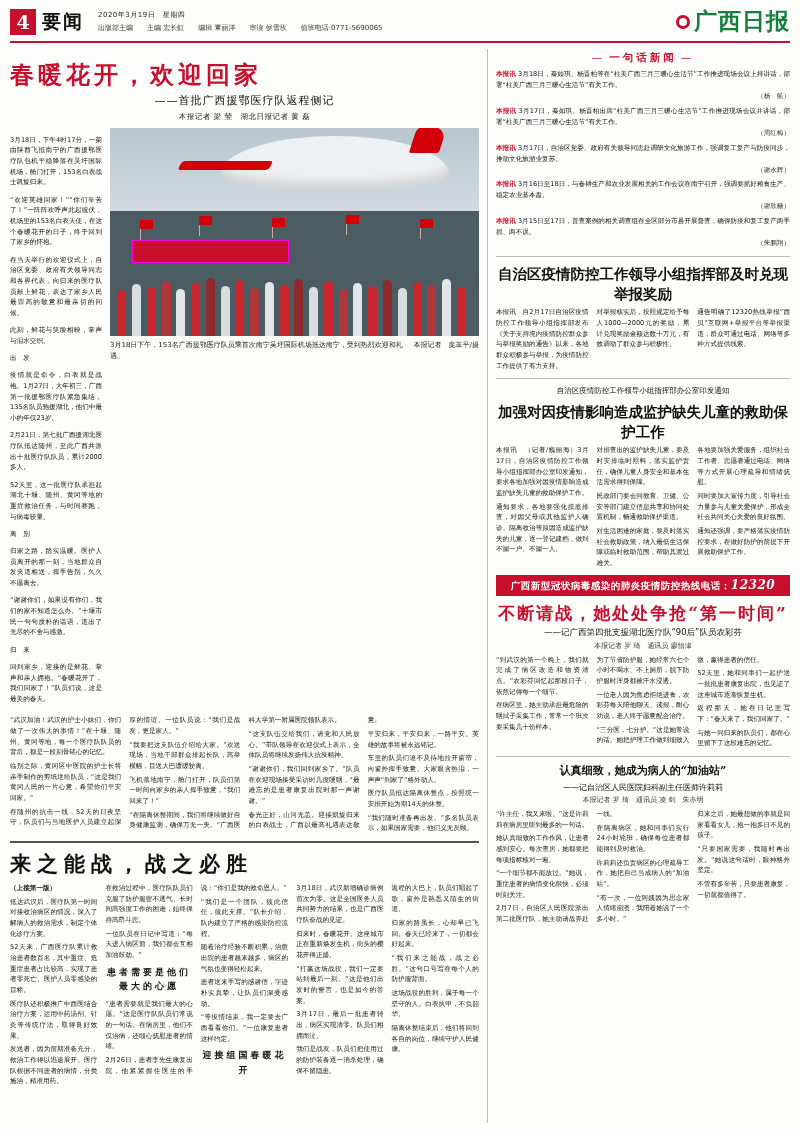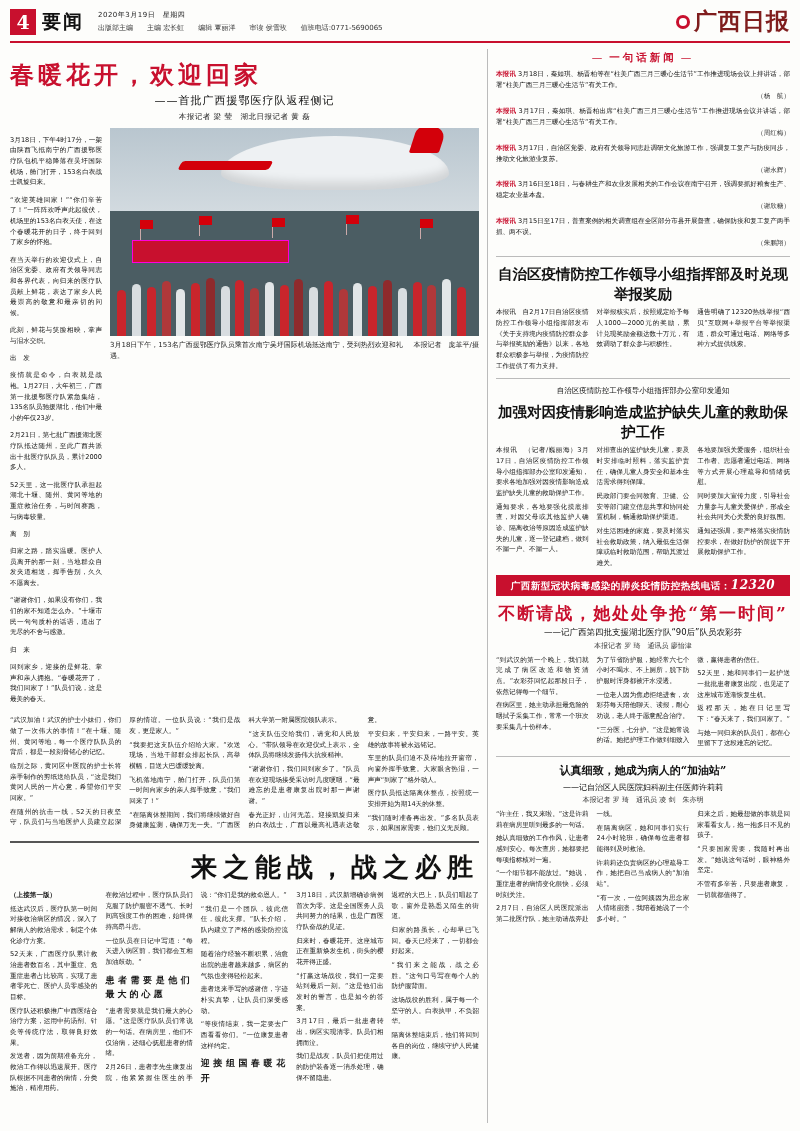--- a/index.html
+++ b/index.html
@@ -24,21 +24,21 @@
     font-family:"DejaVu Serif","Liberation Serif",serif;
   }
   .mast-meta{margin-left:14px;font-size:7px;line-height:1.5;color:#222;}
   .mast-meta .row1{letter-spacing:.5px;}
   .mast-meta .row2{display:flex;gap:14px;margin-top:3px;color:#333;}
   .mast-spacer{flex:1;}
   .logo{display:flex;align-items:center;gap:4px;}
   .logo .dot{width:14px;height:14px;border-radius:50%;background:#c8102e;position:relative;}
   .logo .dot:after{content:"";position:absolute;left:3px;top:3px;width:8px;height:8px;border-radius:50%;background:#fff;}
   .logo .lbl{
-    font-size:23px;font-weight:bold;color:#7f1d1d;letter-spacing:1px;
+    font-size:23px;font-weight:bold;color:#15803d;letter-spacing:1px;
     font-family:"DejaVu Serif","Liberation Serif",serif;
   }
 
   
   .body-grid{display:flex;gap:8px;margin-top:6px;height:1074px;}
   .left{width:472px;position:relative;}
   .right{width:296px;border-left:1px solid #bbb;padding-left:8px;position:relative;}
 
   
   .headline{
@@ -68,32 +68,32 @@
   .flag:after{content:"";position:absolute;left:0;top:9px;width:1px;height:11px;background:#caa;}
   .banner{position:absolute;left:6%;top:54%;width:42%;height:10%;background:#c8102e;
     border:1px solid #f0d}
   .photo-cap{font-size:7px;line-height:1.6;margin-top:4px;color:#222;}
   .photo-cap .credit{float:right;}
 
   
   .cols{column-gap:8px;font-size:6.6px;line-height:1.62;text-align:justify;color:#161616;}
   .cols p{margin:0 0 3px;}
   .cols .subhead{
-    font-weight:bold;font-size:9px;letter-spacing:3px;margin:5px 0 4px;
-    font-family:Liberation Serif, serif;
+    text-align:center;font-weight:bold;font-size:9px;letter-spacing:3px;margin:5px 0 4px;
+    font-family:Liberation Mono, monospace;
   }
   .c3{column-count:3;}
   .c4{column-count:4;}
   .c5{column-count:5;}
 
   .rule{border-top:1px solid #bbb;margin:7px 0;}
   .rule-thick{border-top:2px solid #555;margin:7px 0;}
 
   .mid-head{
-    text-align:right;font-weight:bold;font-size:26px;letter-spacing:6px;margin:6px 0 5px;
+    text-align:left;font-weight:bold;font-size:21px;letter-spacing:6px;margin:6px 0 5px;
     font-family:"DejaVu Serif","Liberation Serif",serif;
   }
   .small-center{text-align:center;font-size:7.5px;margin:2px 0 5px;}
 
   
   .r-kicker{
     text-align:center;color:#c8102e;font-size:10.5px;font-weight:bold;letter-spacing:3px;
     margin:2px 0 4px;font-family:"DejaVu Serif","Liberation Serif",serif;
   }
   .r-kicker:before,.r-kicker:after{content:"—";color:#c8102e;margin:0 4px;font-weight:normal;}

